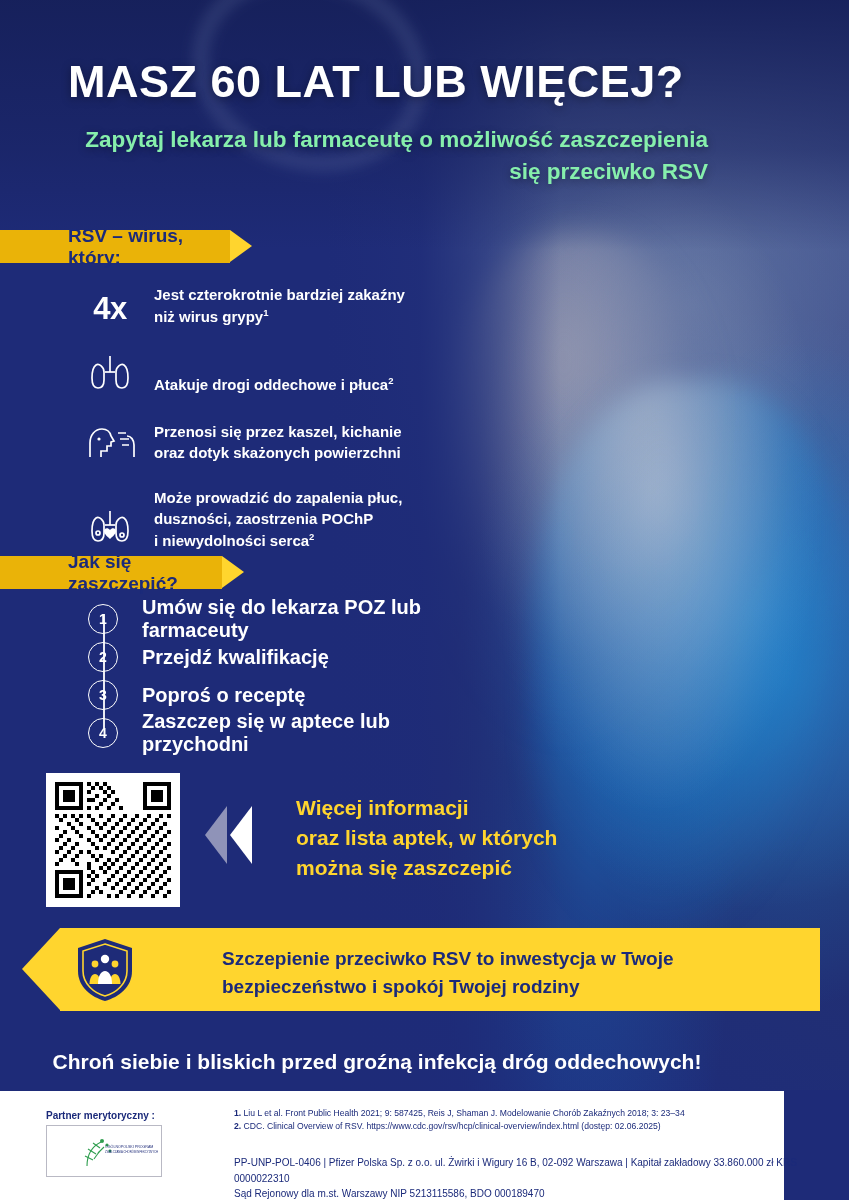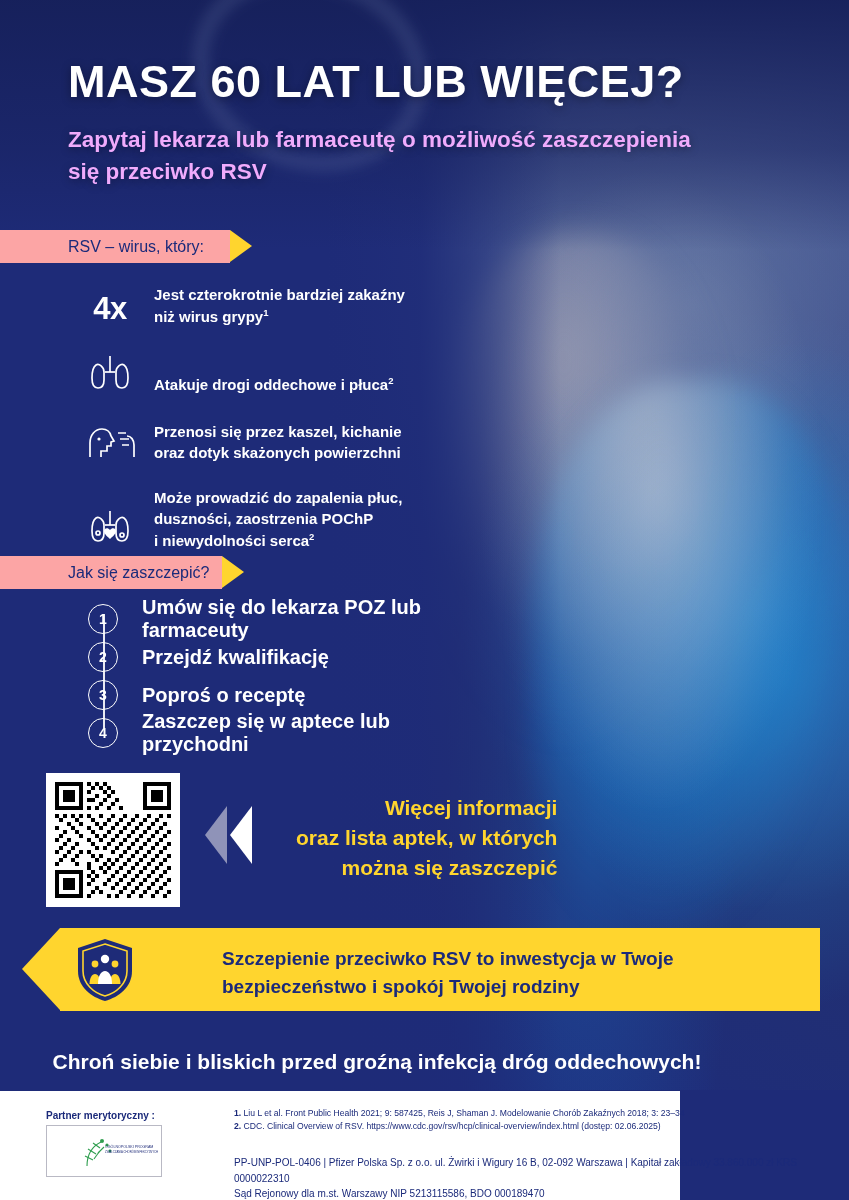--- a/index.html
+++ b/index.html
@@ -79,33 +79,34 @@
   .headline {
     position:absolute; left:68px; top:58px;
     font-size:45px; font-weight:bold; letter-spacing:0.5px;
     line-height:1.08;
     text-shadow:0 2px 10px rgba(0,0,0,0.35);
   }
   .subhead {
     position:absolute; left:68px; top:124px;
     width:640px;
     font-size:22.5px; font-weight:bold; line-height:1.42;
-    color:#f0abfc;
+    color:#86efac;
     text-shadow:0 2px 8px rgba(0,0,0,0.35);
+    text-align:right;
   }
 
   
   .ribbon {
     position:absolute;
     left:0;
     height:33px;
-    background:#fca5a5;
+    background:#eab308;
     color:#1b2a7a;
-    font-weight:normal;
-    font-size:16px;
+    font-weight:bold;
+    font-size:19px;
     display:flex; align-items:center;
     padding-left:68px;
   }
   .ribbon:after {
     content:"";
     position:absolute; right:-22px; top:0;
     width:0; height:0;
     border-top:16.5px solid transparent;
     border-bottom:16.5px solid transparent;
     border-left:22px solid #ffd52e;
@@ -172,21 +173,20 @@
     border-top:29px solid transparent;
     border-bottom:29px solid transparent;
     border-right:22px solid #ffffff;
     margin-right:3px;
   }
   .chev.dim { border-right-color:#8f93b8; }
   .more-info {
     position:absolute; left:296px; top:793px;
     font-size:21px; font-weight:bold; line-height:1.42;
     color:#ffd52e;
-    text-align:right;
   }
 
   
   .cta-band {
     position:absolute; left:60px; top:928px;
     width:760px; height:83px;
     background:#ffd52e;
   }
   .cta-band:before {
     content:"";
@@ -210,21 +210,21 @@
   
   .slogan {
     position:absolute; left:0; top:1050px; width:754px;
     text-align:center;
     font-size:21px; font-weight:bold; color:#ffffff;
   }
 
   
   .footer {
     position:absolute; left:0; top:1091px;
-    width:680px; height:109px;
+    width:784px; height:109px;
     background:#ffffff;
     color:#1b2a7a;
   }
   .partner-label {
     position:absolute; left:46px; top:19px;
     font-size:10px; font-weight:bold;
   }
   .partner-logo {
     position:absolute; left:46px; top:34px;
     width:116px; height:52px;

